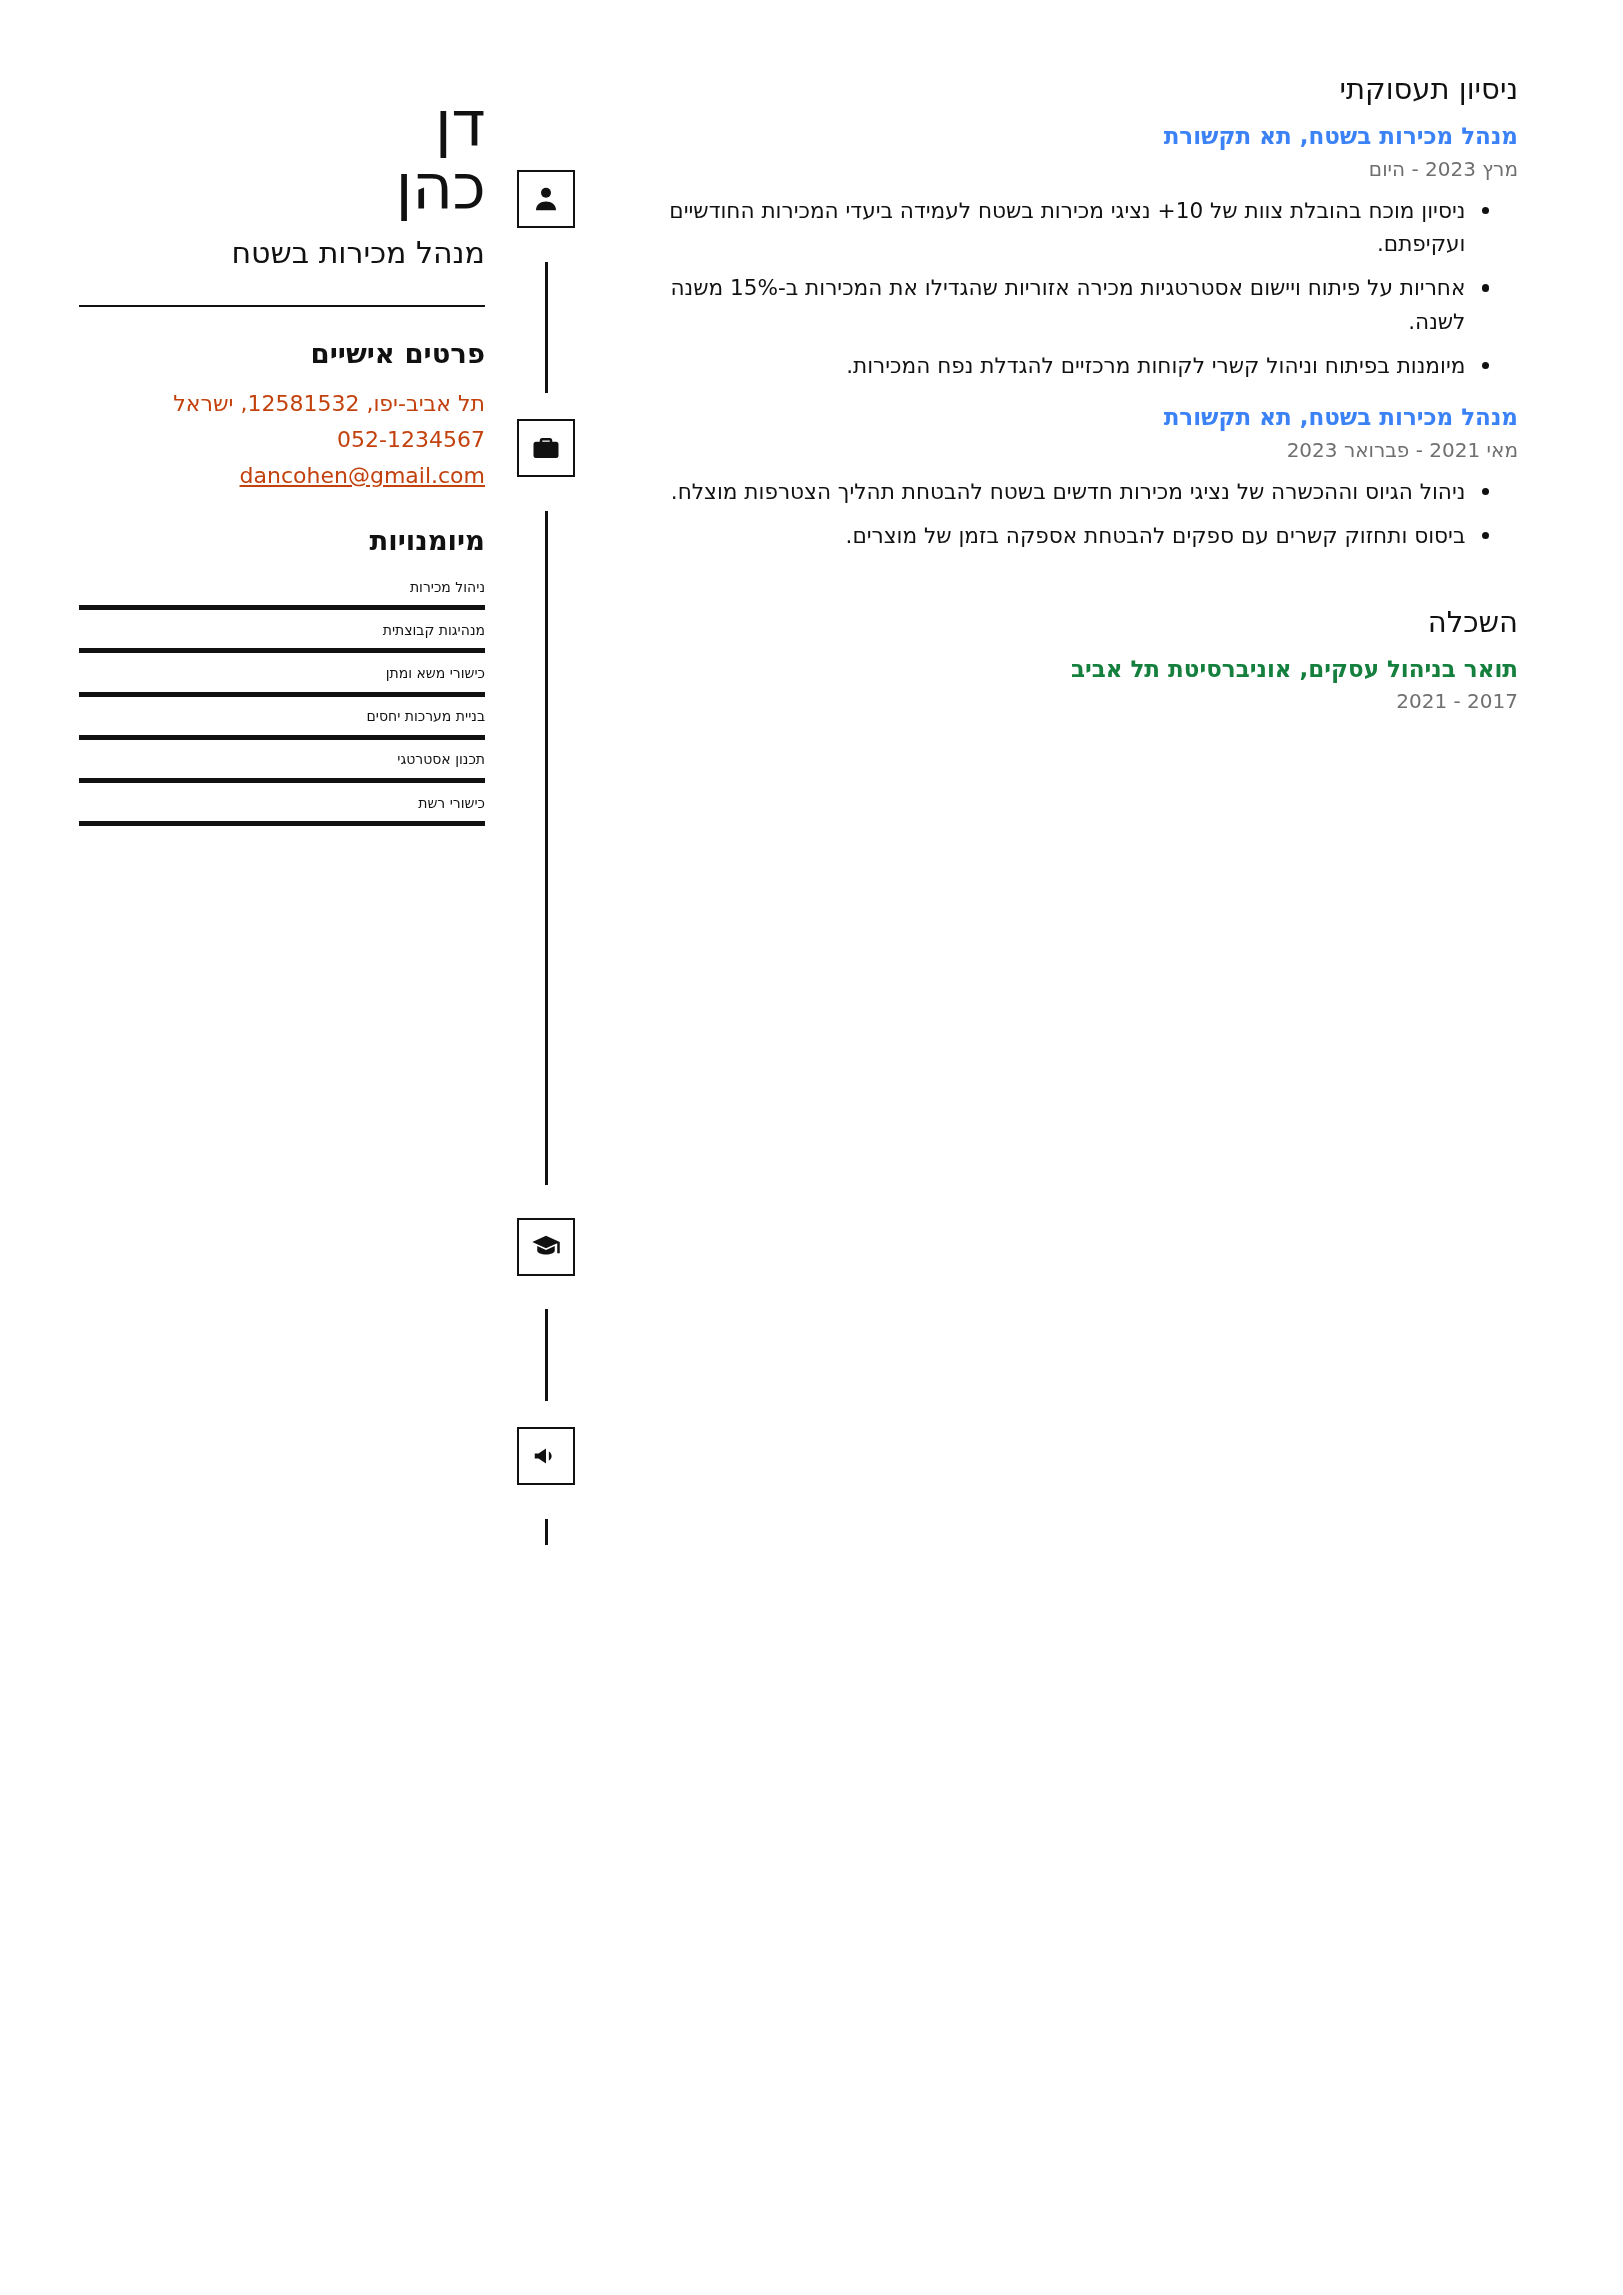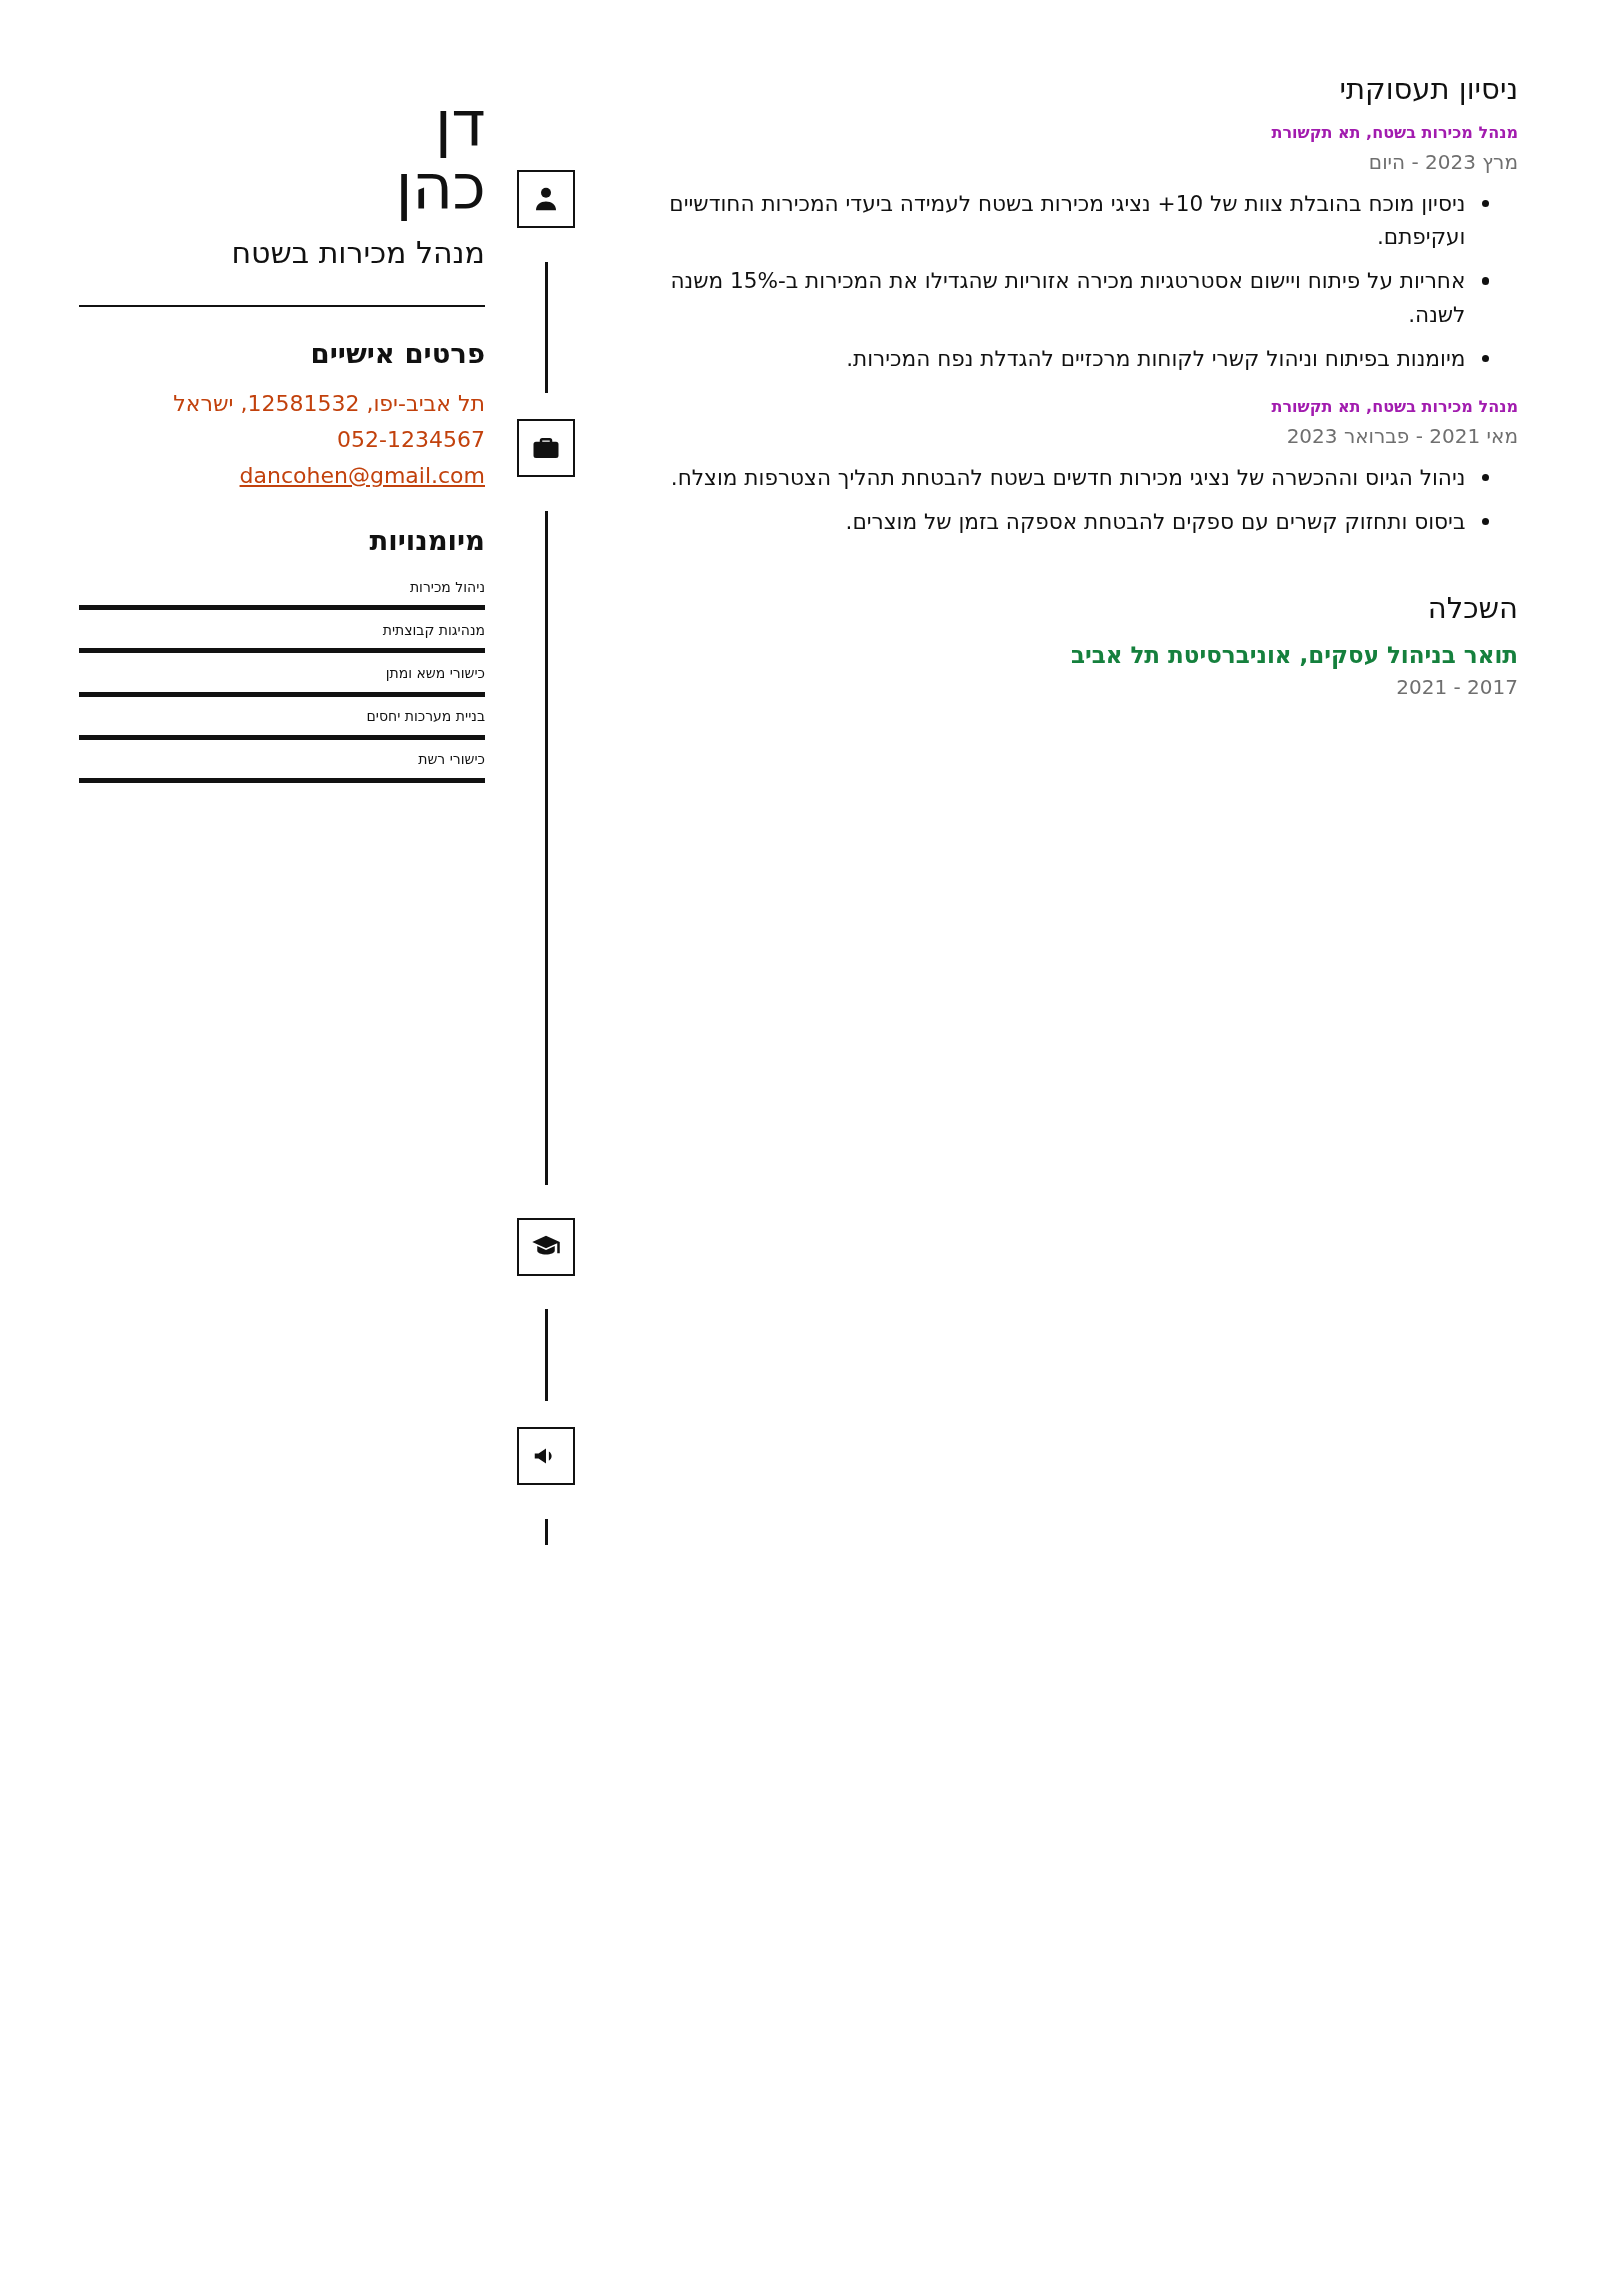--- a/index.html
+++ b/index.html
@@ -122,23 +122,23 @@
     color: #111;
   }
   .summary-text {
     font-size: 21.6px;
     line-height: 1.58;
     color: #111;
     margin-bottom: 43px;
   }
   .job-entry { margin-bottom: 22px; }
   .job-role {
-    font-size: 16px;
+    font-size: 23px;
     font-weight: 700;
-    color: #a21caf;
+    color: #3b82f6;
     margin-bottom: 7.9px;
   }
   .job-dates {
     font-size: 20px;
     color: #6f6f6f;
     margin-bottom: 13px;
   }
   ul.bullets {
     margin: 0 29px 0 0;
     padding: 0;
@@ -276,19 +276,20 @@
     <div class="contact-line">תל אביב-יפו, 12581532, ישראל</div>
     <div class="contact-line">052-1234567</div>
     <div class="contact-line email">dancohen@gmail.com</div>
 
     <h2 class="section-title-right">מיומנויות</h2>
     <div class="skills-list">
       <div class="skill-item">ניהול מכירות</div>
       <div class="skill-item">מנהיגות קבוצתית</div>
       <div class="skill-item">כישורי משא ומתן</div>
       <div class="skill-item">בניית מערכות יחסים</div>
+      <div class="skill-item">תכנון אסטרטגי</div>
       <div class="skill-item">כישורי רשת</div>
     </div>
 
   </div>
 
 </div>
 
 
 </body></html>

